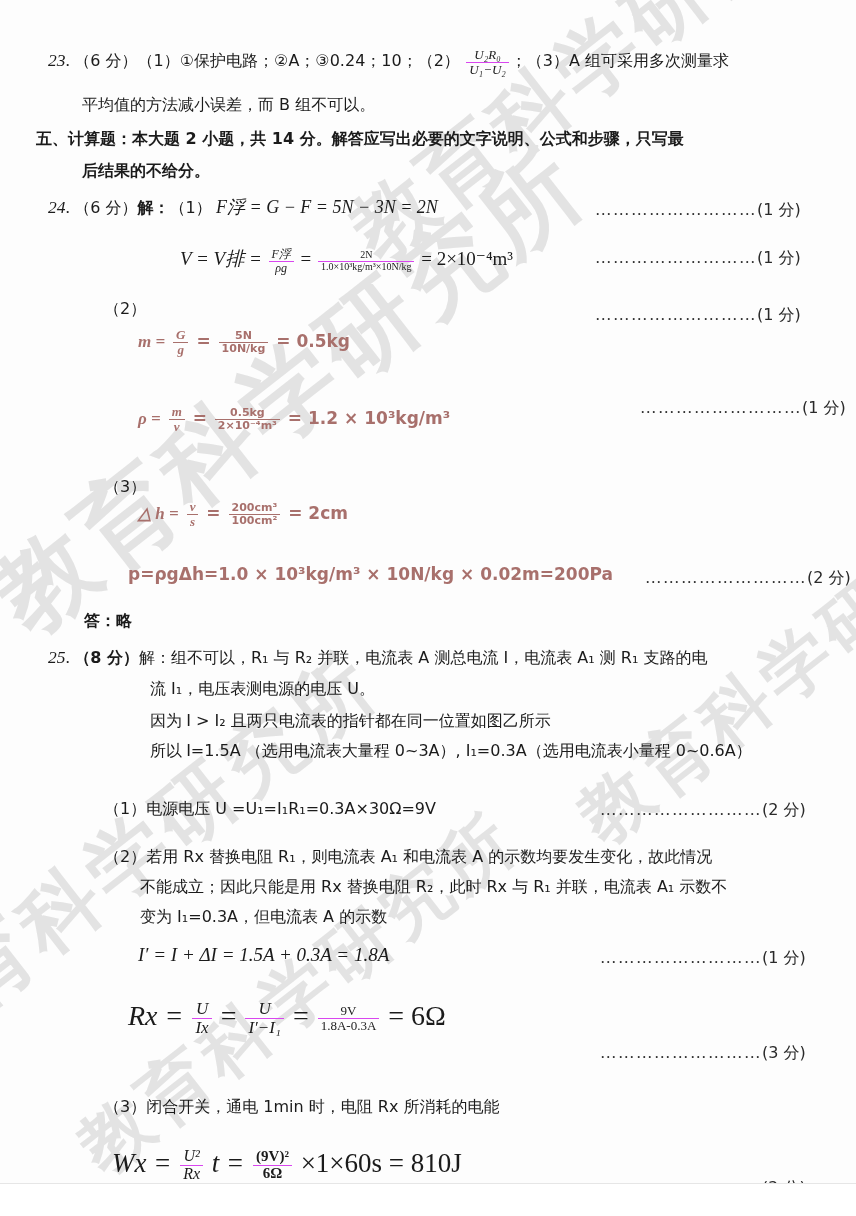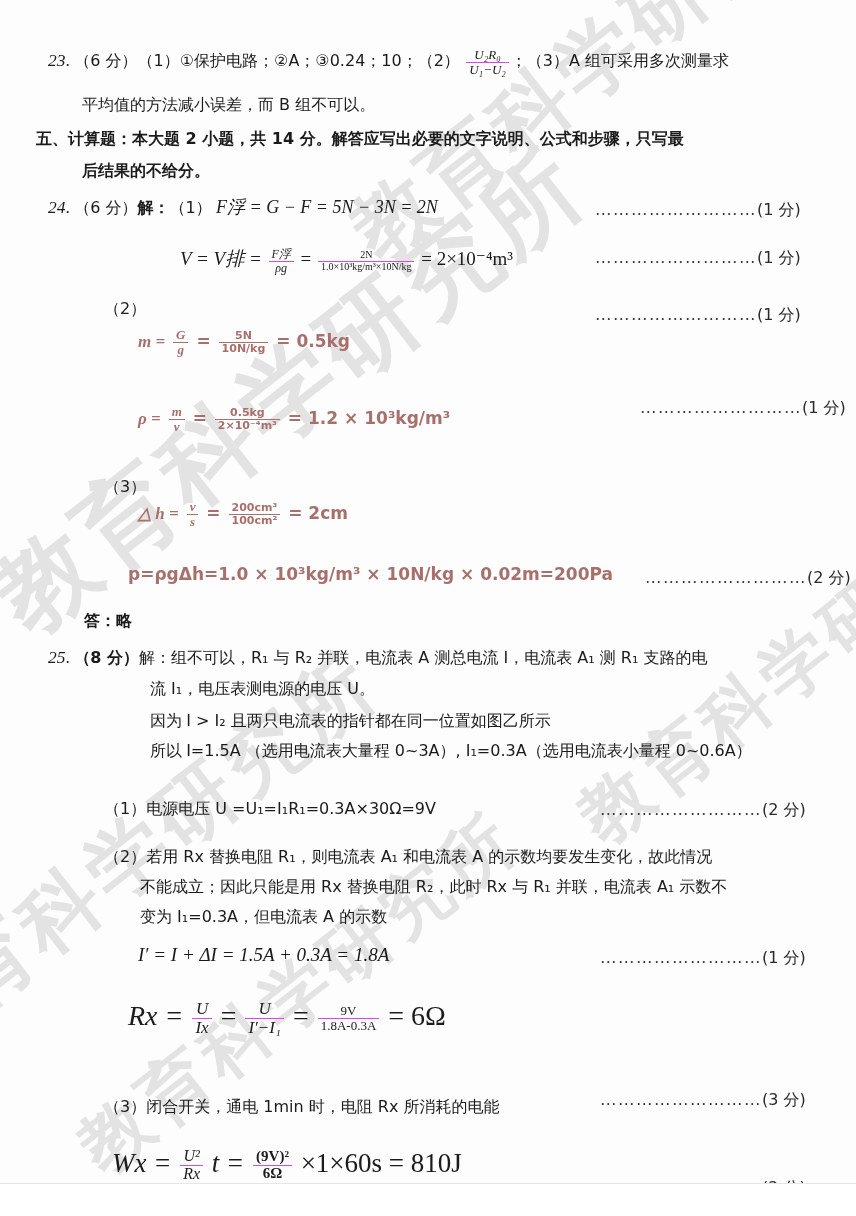--- a/index.html
+++ b/index.html
@@ -258,21 +258,21 @@
         <span class="num mi">U</span>
         <span class="den mi">I′−I₁</span>
       </span>
       <span>=</span>
       <span class="frac" style="font-size:13px;">
         <span class="num">9V</span>
         <span class="den">1.8A-0.3A</span>
       </span>
       <span>= 6Ω</span>
     </div>
-    <div class="score" style="left:600px; top:1090px;">
+    <div class="score" style="left:600px; top:1043px;">
       <span class="dots">………………………</span><span class="han">(3 分)</span>
     </div>
 
     <div class="line t16" style="left:104px; top:1098px;">
       <span class="han">（3）</span><span class="han">闭合开关，通电 1min 时，电阻 Rx 所消耗的电能</span>
     </div>
 
     <div class="line" style="left:112px; top:1148px; font-size:27px;">
       <span class="mi">Wx =</span>
       <span class="frac" style="font-size:16px;">

